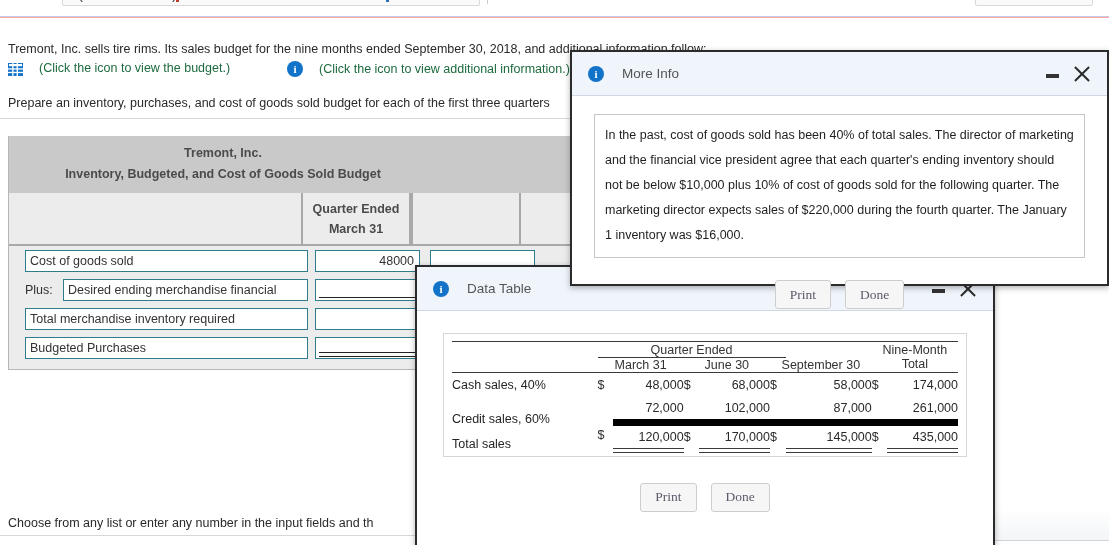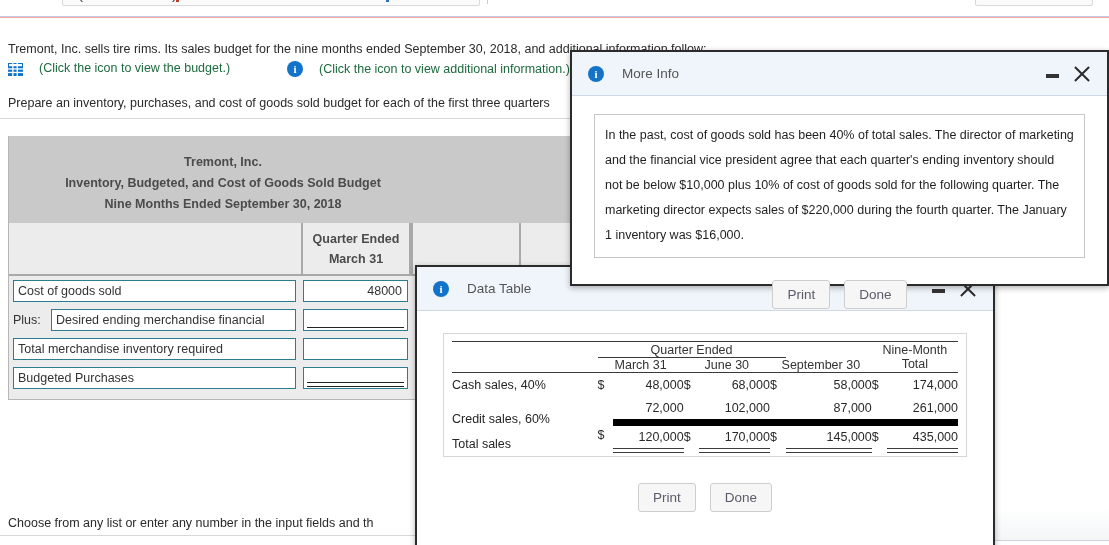--- a/index.html
+++ b/index.html
@@ -62,37 +62,37 @@
   }
 
   .hr-sep { position:absolute; left:0; width:1109px; height:1px; background:#d7d7d7; }
 
   
   .sheet {
     position:absolute; left:8px; top:118px; width:670px; background:#ececec;
     border:1px solid #b6b6b6; border-top:none;
   }
   .sheet-head {
-    background:#c9c9c9; padding:16px 0 8px 0; text-align:center;
+    background:#c9c9c9; padding:7px 0 8px 0; text-align:center;
   }
   .sheet-head .ttl {
     font-size:12.5px; font-weight:bold; color:#4b4b4b; line-height:21px;
     
     padding-right:240px;
   }
   .col-head-row { display:flex; background:#ececec; }
   .col-head-spacer { width:292px; flex:0 0 auto; }
   .col-head {
     width:110px; flex:0 0 auto; text-align:center; padding:6px 0 5px;
     font-size:12.5px; font-weight:bold; color:#4b4b4b; line-height:20px;
     border-left:2px solid #a9a9a9; border-right:2px solid #a9a9a9;
     background:#ececec;
   }
   .sheet-divider { height:2px; background:#a9a9a9; }
-  .sheet-rows { padding:0 0 7px 0; }
+  .sheet-rows { padding:0 0 7px 12px; }
   .s-row { display:flex; align-items:center; height:29px; padding-left:4px; }
   .s-prefix {
     width:38px; flex:0 0 auto; font-size:12.5px; color:#333;
   }
   .s-field {
     height:22px; border:1px solid #2d7d8f; background:#fff; display:flex;
     align-items:center; padding:0 4px; font-size:12.5px; color:#333;
     flex:0 0 auto;
   }
   .s-field.wide { width:283px; }
@@ -140,21 +140,21 @@
     content:""; position:absolute; left:-1px; top:8px; width:20px; height:2px; background:#2b2b2b;
   }
   .ctrl-close::before { transform:rotate(45deg); }
   .ctrl-close::after  { transform:rotate(-45deg); }
 
   .dlg-body { padding:18px 22px 0; }
   .dlg-actions { display:flex; justify-content:center; gap:14px; padding:22px 0 16px; }
   .dlg-btn {
     min-width:53px; height:29px; padding:0 14px; background:#f6f6f6;
     border:1px solid #cdcdcd; border-radius:3px; font-size:13.5px; color:#5b5b6b;
-    font-family:Liberation Sans, sans-serif; cursor:pointer;
+    font-family:Liberation Serif, serif; cursor:pointer;
     display:flex; align-items:center; justify-content:center;
   }
 
   
   #dlg-moreinfo { left:570px; top:50px; width:539px; height:236px; }
   #dlg-moreinfo .info-box {
     border:1px solid #c6c6c6; padding:8px 10px 9px; font-size:12.5px;
     line-height:25px; color:#1f1f1f; background:#fff;
   }
 
@@ -226,21 +226,20 @@
     </div>
 
     <div class="q-line" id="q-prepare">Prepare an inventory, purchases, and cost of goods sold budget for each of the first three quarters</div>
 
     <div class="hr-sep" style="top:100px;"></div>
 
     <div class="sheet">
       <div class="sheet-head">
         <div class="ttl">Tremont, Inc.</div>
         <div class="ttl">Inventory, Budgeted, and Cost of Goods Sold Budget</div>
-        <div class="ttl">Nine Months Ended September 30, 2018</div>
       </div>
 
       <div class="col-head-row">
         <div class="col-head-spacer"></div>
         <div class="col-head">
           <div>Quarter Ended</div>
           <div>March 31</div>
         </div>
         <div class="col-head">
           <div>&nbsp;</div>

